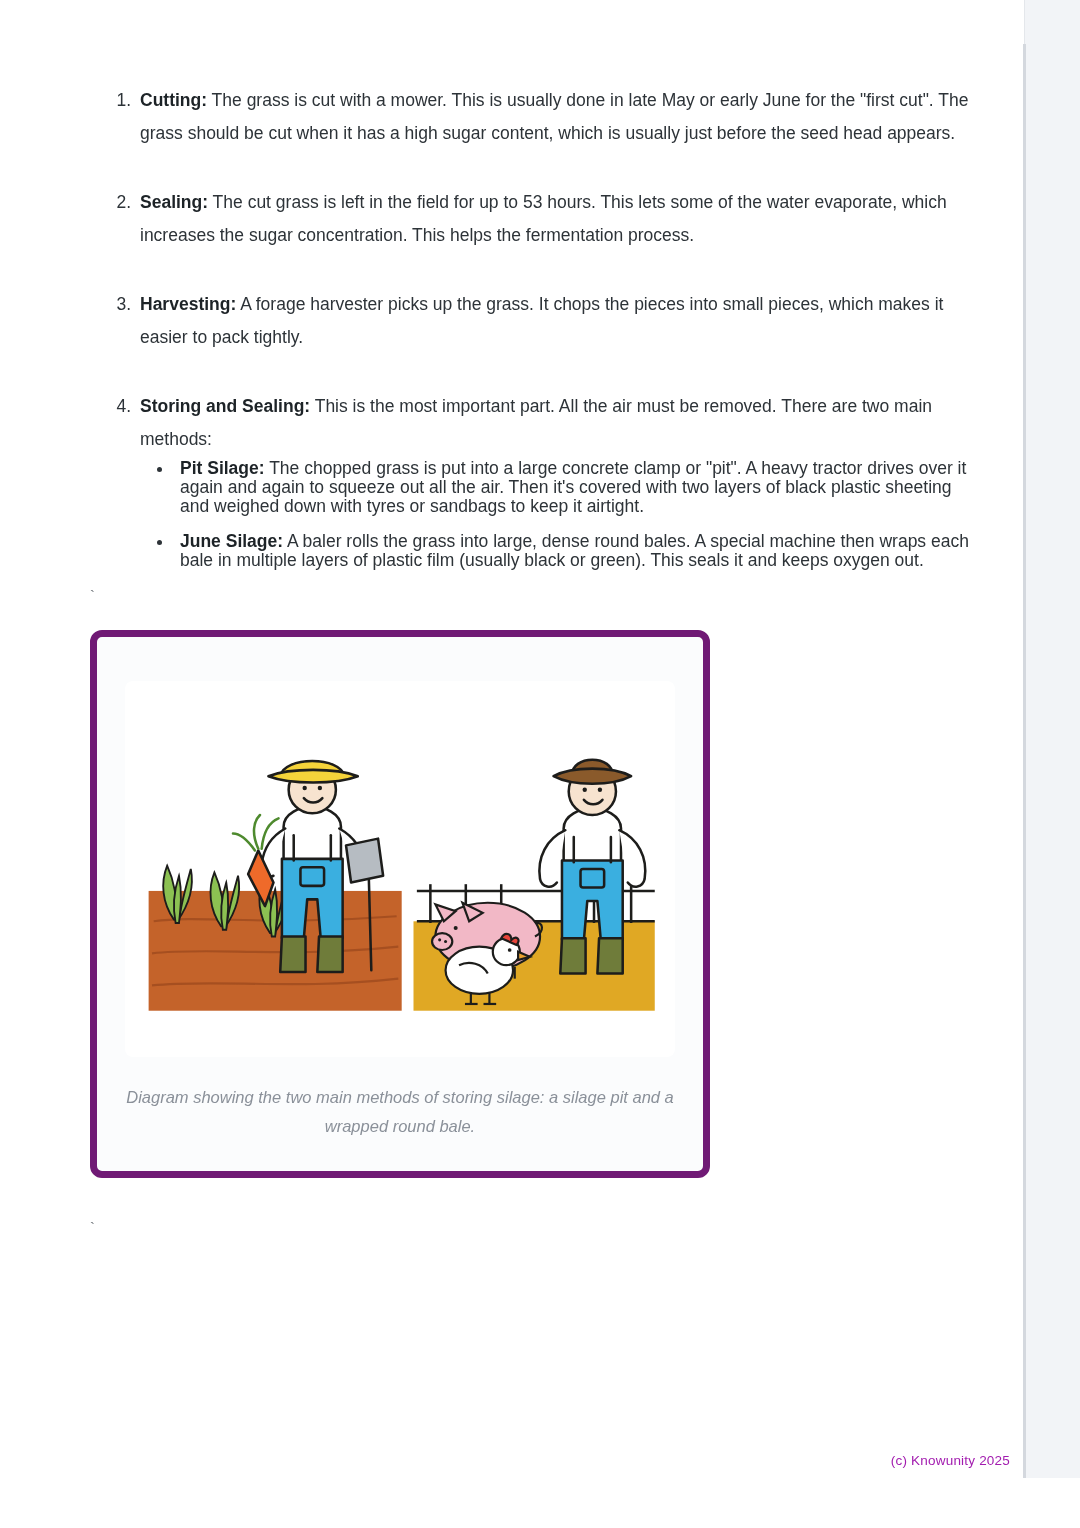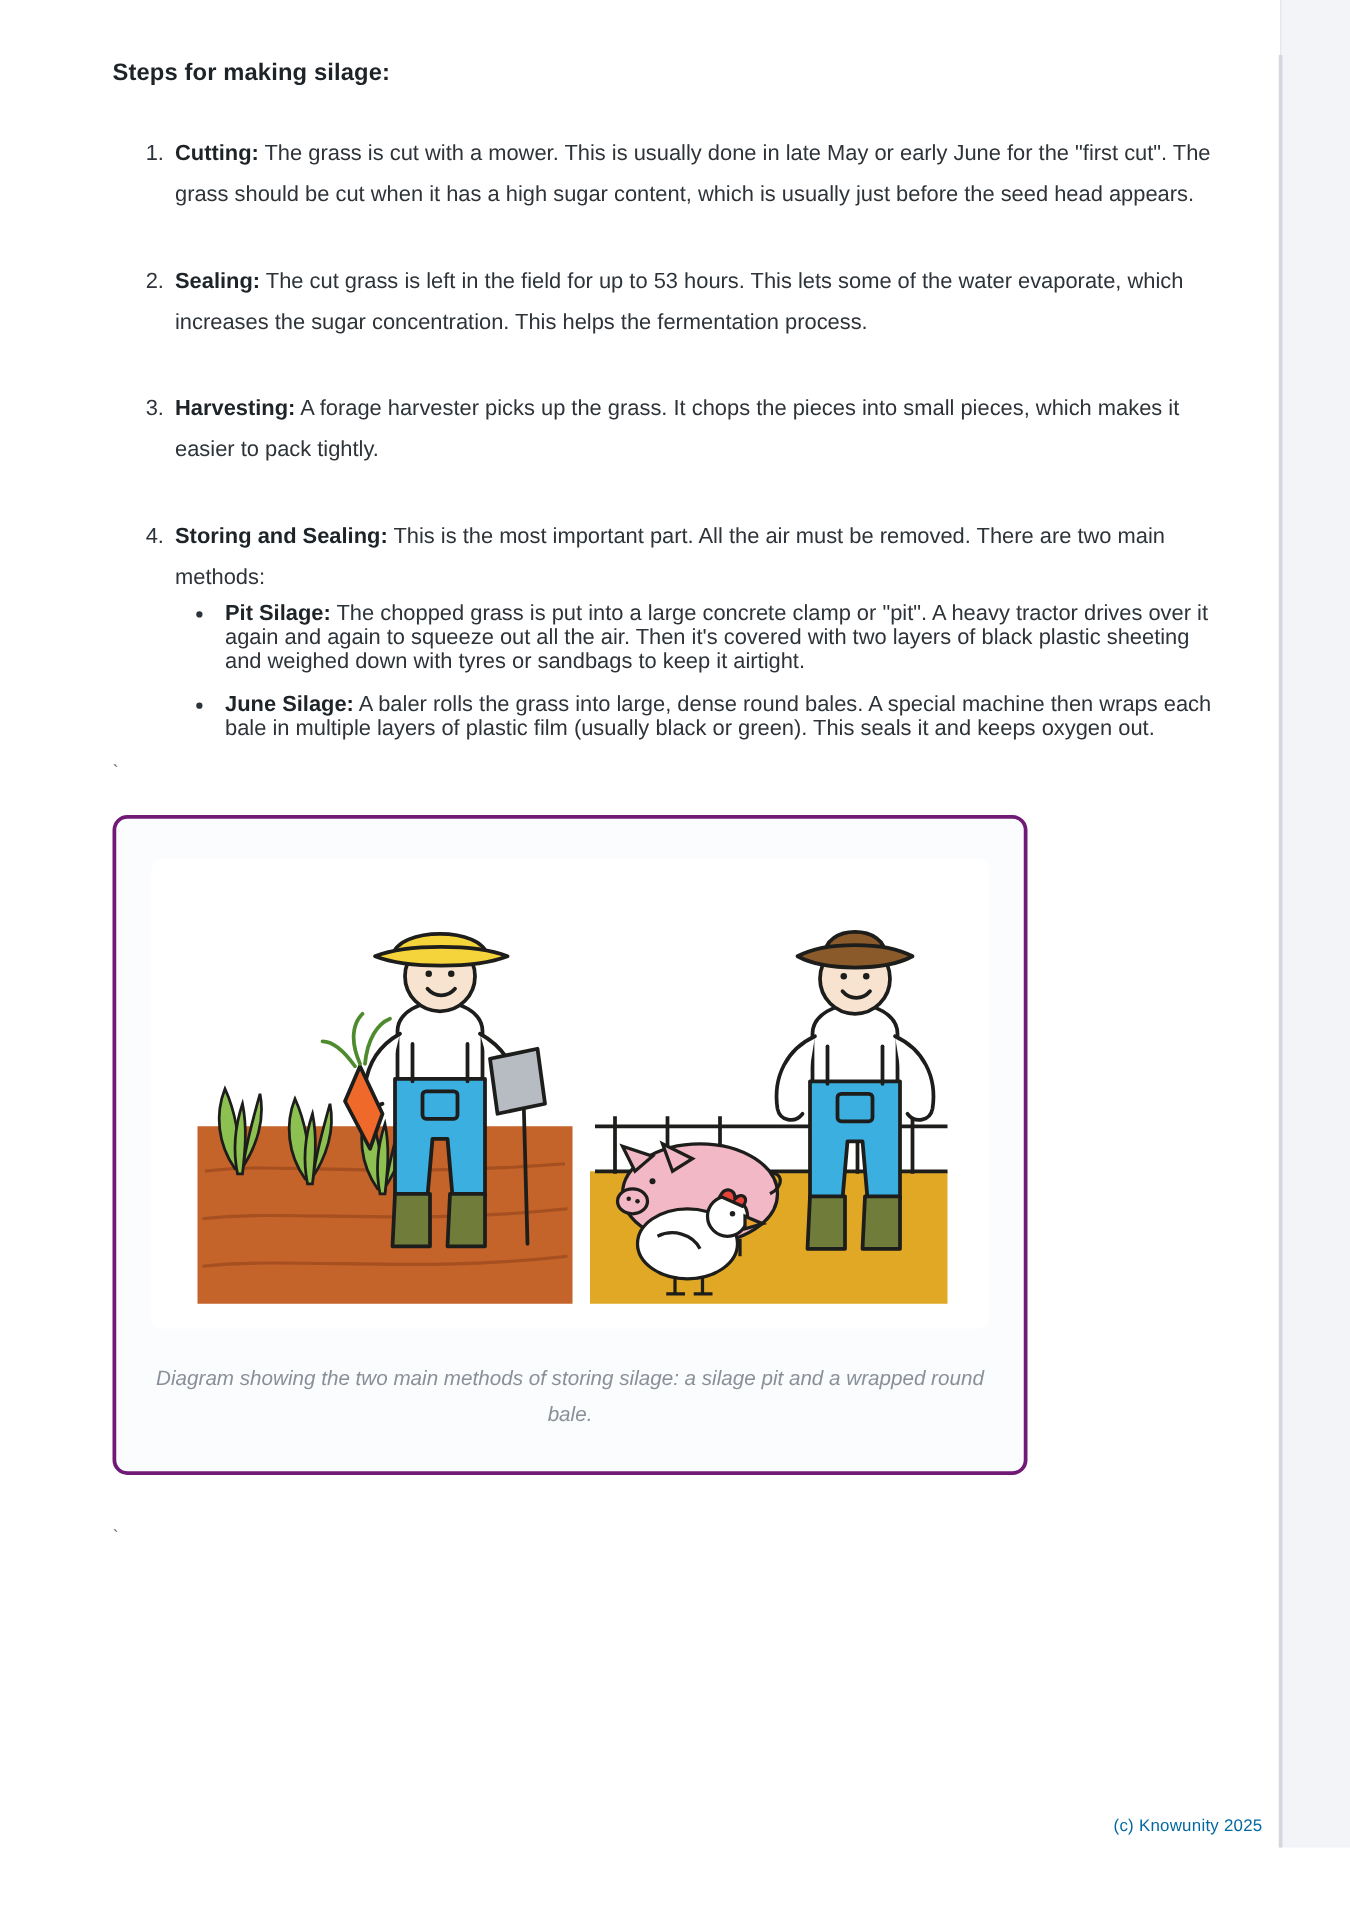--- a/index.html
+++ b/index.html
@@ -93,25 +93,25 @@
     color: #6b7177;
     margin: 16px 0 0 90px;
     height: 20px;
     line-height: 20px;
   }
   .tick-mark.lower { margin-top: 40px; }
 
   
   .figure-card {
     margin: 24px 0 0 90px;
-    width: 732px;
-    border: 3px solid #701a75;
+    width: 620px;
+    border: 7px solid #701a75;
     border-radius: 12px;
     background: #fbfcfd;
-    padding: 32px 28px 30px 28px;
+    padding: 44px 28px 30px 28px;
   }
   .figure-inner {
     background: #ffffff;
     border-radius: 8px;
     padding: 18px 0;
     display: flex;
     justify-content: center;
     align-items: center;
   }
   .figure-caption {
@@ -122,33 +122,32 @@
     font-size: 16.5px;
     line-height: 29px;
     color: #8a9099;
   }
 
   .watermark {
     position: absolute;
     right: 70px;
     bottom: 60px;
     font-size: 13.5px;
-    color: #0369a1;
+    color: #a21caf;
     letter-spacing: 0.2px;
   }
 </style>
 </head>
 <body>
 
 <div class="scroll-gutter"></div>
 <div class="scroll-thumb"></div>
 
 <div class="page">
 
-  <h2 class="section-title">Steps for making silage:</h2>
 
   <ol class="steps">
     <li>
       <span class="lead">Cutting:</span><span> The grass is cut with a mower. This is usually done in late May or early June for the "first cut". The grass should be cut when it has a high sugar content, which is usually just before the seed head appears.</span>
     </li>
     <li>
       <span class="lead">Sealing:</span><span> The cut grass is left in the field for up to 53 hours. This lets some of the water evaporate, which increases the sugar concentration. This helps the fermentation process.</span>
     </li>
     <li>
       <span class="lead">Harvesting:</span><span> A forage harvester picks up the grass. It chops the pieces into small pieces, which makes it easier to pack tightly.</span>

